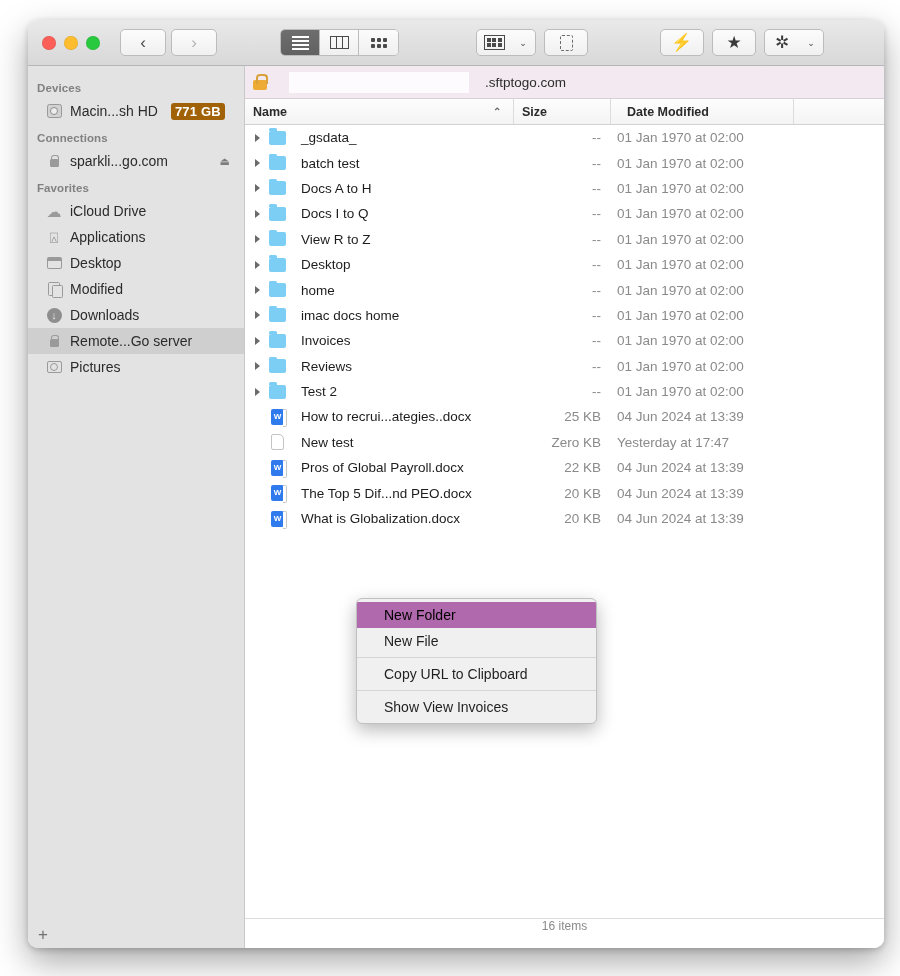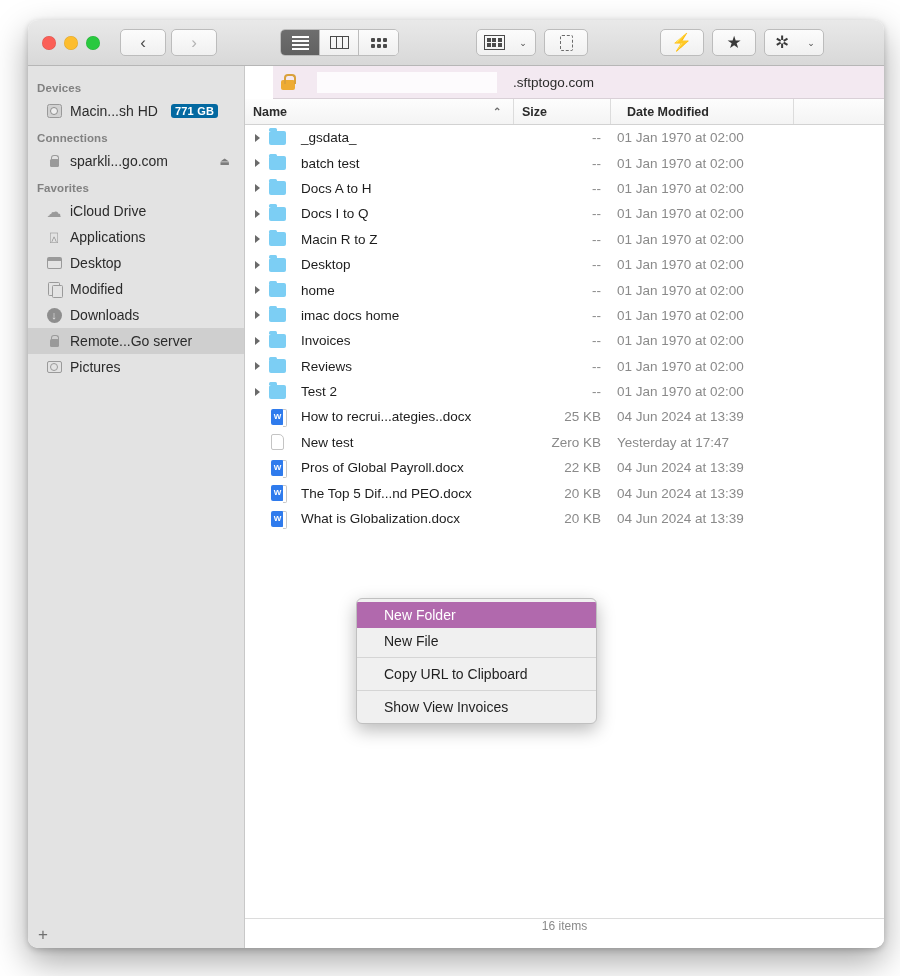--- a/index.html
+++ b/index.html
@@ -145,23 +145,23 @@
     padding-left: 17px;
     gap: 7px;
     font-size: 14px;
     color: #2b2b2b;
     position: relative;
   }
   .sb-row.selected { background:#cfcfcf; }
   .sb-label { white-space:nowrap; overflow:hidden; }
   .sb-badge {
     margin-left: 6px;
-    background: #0369a1;
+    background: #a16207;
     color: #ffffff;
-    font-size: 11px;
+    font-size: 13px;
     font-weight: bold;
     border-radius: 3px;
     padding: 1px 4px;
     letter-spacing: .2px;
   }
   .sb-eject { position:absolute; right:14px; font-size:11px; color:#7d7d7d; }
 
   .sb-ico { width:18px; height:18px; flex:0 0 18px; display:flex; align-items:center; justify-content:center; }
 
   .ico-hd { width:15px; height:14px; border:1.5px solid #999; border-radius:2.5px; background:#d2d2d2;
@@ -197,21 +197,20 @@
   .pathbar {
     height: 33px;
     flex: 0 0 33px;
     background: #f3e9f1;
     border-bottom: 1px solid #d9d0d7;
     display:flex;
     align-items:center;
     padding-left: 8px;
     gap: 16px;
     position: relative;
-    margin-left: 28px;
   }
   .path-lock { width:14px; height:16px; position:relative; flex:0 0 14px; }
   .path-lock::before { content:""; position:absolute; left:0; top:6px; width:14px; height:10px;
                        background:#eeab33; border-radius:2px; }
   .path-lock::after { content:""; position:absolute; left:3px; top:0px; width:8px; height:8px;
                       border:2px solid #d9a13c; border-bottom:none; border-radius:4px 4px 0 0; }
   .path-redact { width: 180px; height: 21px; background:#fdfbfd; margin-left:6px; }
   .path-text { font-size:13.5px; color:#2c2c2c; margin-left:0px; }
 
   .colhead {
@@ -298,21 +297,21 @@
     z-index: 40;
   }
   .ctx-item {
     height: 26px;
     display:flex;
     align-items:center;
     padding-left: 27px;
     font-size: 14px;
     color: #1f1f1f;
   }
-  .ctx-item.highlight { background:#b169ad; color:#ffffff; }
+  .ctx-item.highlight { background:#b169ad; color:#000000; }
   .ctx-sep { height:1px; background:#d5d5d5; margin: 3px 0; }
 </style>
 </head>
 <body>
 
 <div class="window">
 
   <div class="titlebar">
     <div class="traffic">
       <div class="light red"></div>
@@ -515,21 +514,21 @@
             </span>
             <span class="f-name">Docs I to Q</span>
             <span class="f-size">--</span>
             <span class="f-date">01 Jan 1970 at 02:00</span>
           </div>
           <div class="frow">
             <span class="tri"></span>
             <span class="f-ico">
               <span class="ico-folder"></span>
             </span>
-            <span class="f-name">Macin R to Z</span>
+            <span class="f-name">View R to Z</span>
             <span class="f-size">--</span>
             <span class="f-date">01 Jan 1970 at 02:00</span>
           </div>
           <div class="frow">
             <span class="tri"></span>
             <span class="f-ico">
               <span class="ico-folder"></span>
             </span>
             <span class="f-name">Desktop</span>
             <span class="f-size">--</span>

